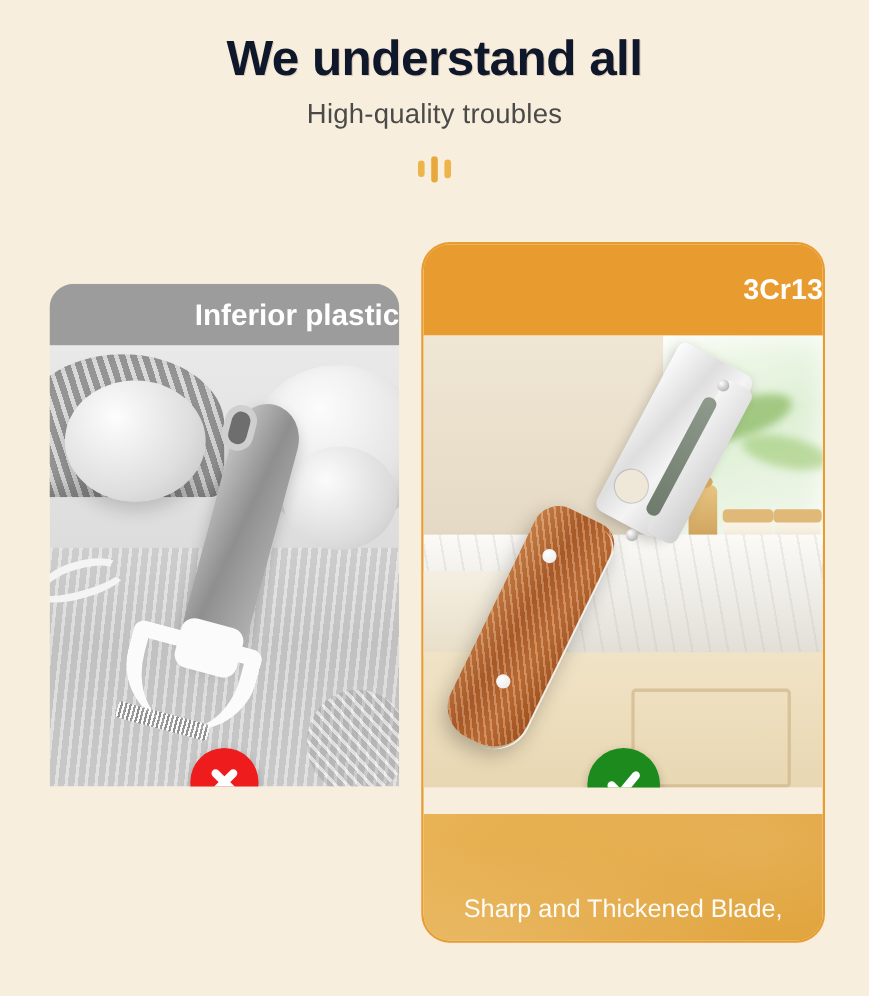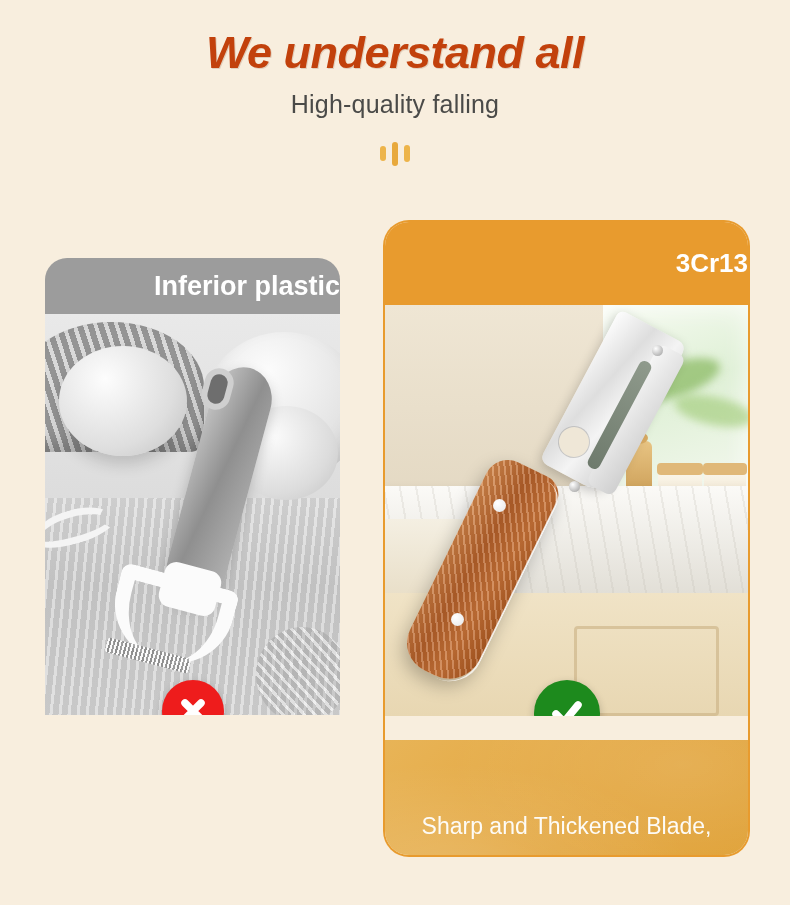--- a/index.html
+++ b/index.html
@@ -10,24 +10,23 @@
     position:relative;
     overflow:hidden;
   }
 
   
   .header { width:100%; padding-top:30px; text-align:center; }
   .headline {
     font-size:45px;
     font-weight:bold;
     line-height:1.02;
-    color:#c2410c;
+    color:#0f172a;
     letter-spacing:-0.5px;
     text-shadow:1px 1px 0 rgba(120,60,30,.18);
-    font-style:italic;
   }
   .headline .l2 { display:block; }
   .subtitle {
     margin-top:14px;
     font-size:25px;
     color:#4A4A48;
     letter-spacing:.2px;
   }
 
   
@@ -38,21 +37,21 @@
   }
   .divider i { display:block; width:6px; border-radius:3px; background:#EDB44A; }
   .divider i.s1 { height:15px; }
   .divider i.s2 { height:24px; background:#E8A93C; }
   .divider i.s3 { height:17px; }
 
   
   .cards { position:absolute; left:0; top:0; width:790px; height:905px; pointer-events:none; }
   .card { position:absolute; pointer-events:auto; overflow:hidden; }
 
-  .card-left  { left:45px;  top:258px; width:295px; height:597px; border-radius:22px; }
+  .card-left  { left:45px;  top:258px; width:318px; height:597px; border-radius:22px; }
   .card-right { left:385px; top:222px; width:363px; height:633px; border-radius:24px;
                 box-shadow:0 0 0 2px #E89B2E; }
 
   .card-head {
     width:100%; text-align:center; color:#fff; font-weight:bold;
     display:flex; align-items:center; justify-content:flex-end;
     line-height:1.12;
   }
   .card-left .card-head  { height:56px; background:#9C9C9C; font-size:27px; }
   .card-right .card-head { height:83px; background:#E89B2E; font-size:26px; }
@@ -197,21 +196,21 @@
                radial-gradient(ellipse at 82% 14%, rgba(255,255,255,.12), transparent 55%); }
   .caption span { position:relative; z-index:2; }
 </style>
 </head>
 <body>
 
 <div class="header">
   <h1 class="headline">
     <span class="l1">We understand all</span>
   </h1>
-  <div class="subtitle">High-quality falling</div>
+  <div class="subtitle">High-quality troubles</div>
 
   <div class="divider">
     <i class="s1"></i>
     <i class="s2"></i>
     <i class="s3"></i>
   </div>
 </div>
 
 <div class="cards">
 

